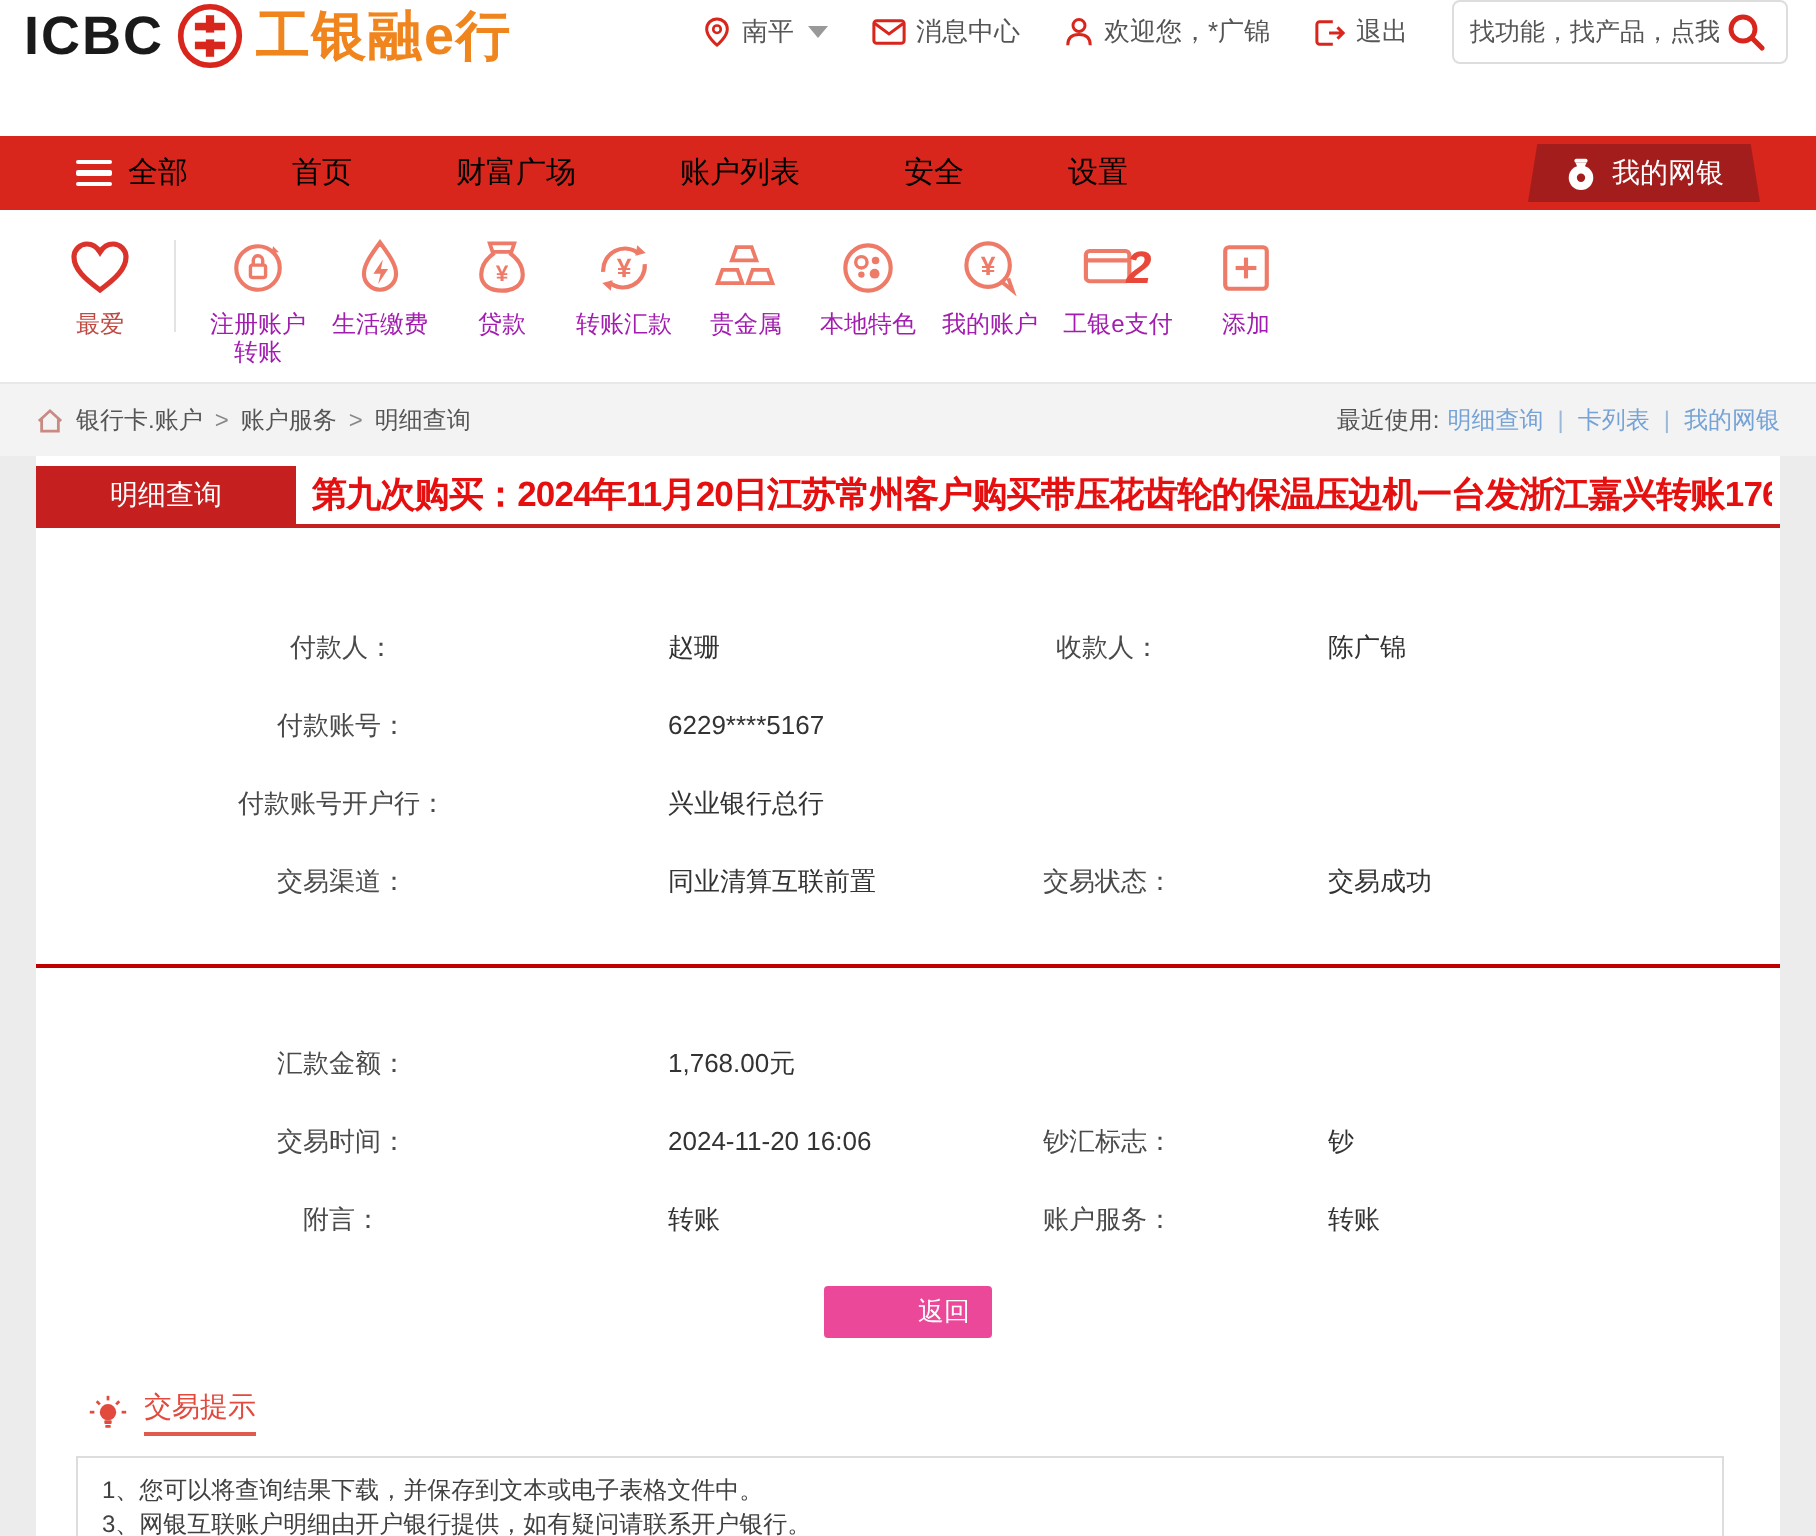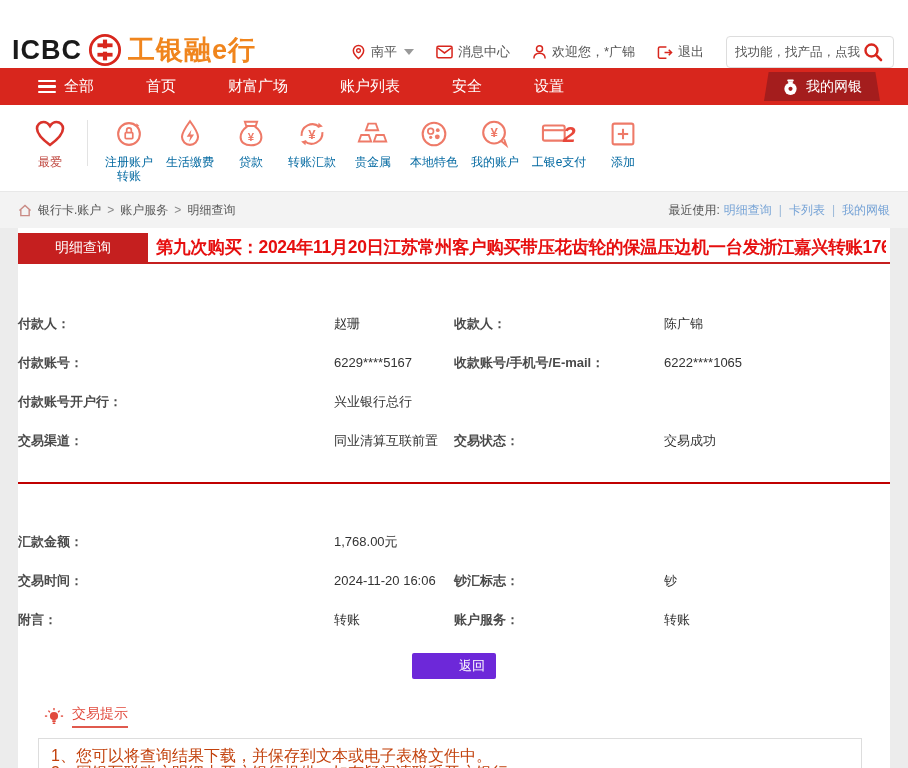--- a/index.html
+++ b/index.html
@@ -3,74 +3,74 @@
 <meta charset="utf-8">
 <style>
   * { margin:0; padding:0; box-sizing:border-box; }
   html,body { width:908px; }
   body {
     font-family:"Liberation Sans","DejaVu Sans",sans-serif;
     background:#ececec; color:#333; font-size:13px;
     width:908px; height:768px; overflow:hidden;
   }
   
-  .topbar { background:#fff; height:68px; display:flex; align-items:flex-end; padding:0 14px 0 12px;gap:48px; }
+  .topbar { background:#fff; height:68px; display:flex; align-items:flex-start; padding:0 14px 0 12px;gap:48px; }
   .brand { display:flex; align-items:center; gap:6px; }
   .icbc { font-size:27px; font-weight:bold; color:#1a1a1a; letter-spacing:1px; }
   .brand-cn { font-size:27px; font-weight:bold; color:#f0851d; letter-spacing:1px; }
   .top-right { margin-left:auto; display:flex; align-items:center; gap:22px; }
   .top-item { display:flex; align-items:center; gap:5px; color:#555; font-size:13px; cursor:pointer; }
   .caret { width:0; height:0; border-left:5px solid transparent; border-right:5px solid transparent; border-top:6px solid #999; margin-left:2px; }
   .search-box { display:flex; align-items:center; border:1px solid #ddd; border-radius:4px; height:32px; width:168px; padding:0 8px; background:#fff; }
   .search-box input { border:none; outline:none; width:128px; font-size:12.5px; color:#444; font-family:inherit; background:transparent; }
   .search-box input::placeholder { color:#555; opacity:1; }
   
   .nav { background:#d8261d; height:37px; display:flex; align-items:center; padding-left:38px; position:relative; }
-  .nav-item { color:#ffffff; font-size:15px; margin-right:52px; cursor:pointer; display:flex; gap:8px; }
+  .nav-item { color:#000000; font-size:15px; margin-right:52px; cursor:pointer; display:flex; gap:8px; }
   .burger { display:inline-block; width:18px; }
   .burger span { display:block; height:2.5px; background:#fff; margin:3px 0; border-radius:1px; }
   .my-ebank { position:absolute; right:28px; top:4px; height:29px; background:#a41d1d; color:#fff;
     display:flex; align-items:center; gap:7px; padding:0 18px; font-size:14px; cursor:pointer;
     clip-path:polygon(4% 0,96% 0,100% 100%,0 100%); }
   
   .shortcuts { background:#fff; height:87px; display:flex; align-items:flex-start; padding:12px 0 0 22px; border-bottom:1px solid #e8e8e8; }
   .sc-item { width:58px; margin-right:3px; display:flex; flex-direction:column; align-items:center; gap:4px; cursor:pointer; }
-  .sc-item .lbl { font-size:12px; color:#0369a1; white-space:nowrap; text-align:center; line-height:14px; }
+  .sc-item .lbl { font-size:12px; color:#a21caf; white-space:nowrap; text-align:center; line-height:14px; }
   .sc-item.wrap .lbl { white-space:normal; width:52px; }
   .sc-item.fav .lbl { color:#c04a42; }
   .sc-div { width:1px; height:46px; background:#e3e3e3; margin:3px 12px 0 6px; }
   
   .crumb-row { background:#f3f3f3; height:36px; display:flex; align-items:center; padding:0 18px; font-size:12px; color:#555; }
   .crumb-row .sep { margin:0 6px; color:#888; }
   .crumb-right { margin-left:auto; display:flex; align-items:center; gap:4px; }
   .crumb-right .link { color:#76a3d6; cursor:pointer; }
   .crumb-right .bar { color:#9ab8d8; margin:0 3px; }
   
   .content { background:#ececec; padding:0 18px; }
   .card { background:#fff; min-height:527px; position:relative; }
   .tab-row { padding-top:5px; border-bottom:2px solid #c51f1f; position:relative; height:36px; }
   .tab { width:130px; height:29px; background:#c51f1f; color:#fff; font-size:14px;
     display:flex; align-items:center; justify-content:center; cursor:pointer; }
   .headline { position:absolute; left:138px; top:7px; right:4px; color:#e60f0f; font-weight:bold;
     font-size:17.5px; letter-spacing:-0.4px; white-space:nowrap; overflow:hidden; }
   .sec { padding-top:40px; }
-  .sec.sec2 { padding-top:38px; }
+  .sec.sec2 { padding-top:28px; }
   .row { display:flex; height:39px; align-items:center; }
   .half { width:50%; display:flex; align-items:center; }
-  .half .lbl { text-align:left; color:#4a4a4a;font-weight:bold; }
+  .half .lbl { text-align:center; color:#4a4a4a; }
   .half.l .lbl { width:306px; }
   .half.r .lbl { width:200px; }
   .half .val { margin-left:10px; color:#333; }
   .red-div { border:none; border-top:2px solid #c00000; margin-top:22px; }
-  .back-btn { display:block; margin:14px auto 0; width:84px; height:26px; background:#6d28d9; color:#fff;
+  .back-btn { display:block; margin:14px auto 0; width:84px; height:26px; background:#ec4899; color:#fff;
     border:none; border-radius:2px; font-size:13px; font-family:inherit; cursor:pointer;padding-left:36px; }
   .tips-head { display:flex; align-items:center; gap:8px; margin:26px 0 10px 26px; }
   .tips-title { color:#e14a3d; font-size:14px; padding-bottom:3px; border-bottom:2px solid #e05a4e; }
   .tips-box { margin:0 28px 0 20px; border:1px solid #ddd; background:#fff; padding:8px 12px 10px; }
-  .tips-box .tip { font-size:16px; color:#c2410c; line-height:17px; }
+  .tips-box .tip { font-size:12px; color:#404040; line-height:17px; }
   svg { display:block; }
 </style>
 </head>
 <body>
 
 <header class="topbar">
   <div class="brand">
     <span class="icbc">ICBC</span>
     <span>
       <svg width="34" height="34" viewBox="0 0 36 36">
@@ -316,24 +316,20 @@
         <div class="half r">
             <span class="lbl">收款人：</span>
             <span class="val">陈广锦</span>
           </div>
       </div>
       <div class="row">
         <div class="half l">
             <span class="lbl">付款账号：</span>
             <span class="val">6229****5167</span>
           </div>
-        <div class="half r">
-            <span class="lbl">收款账号/手机号/E-mail：</span>
-            <span class="val">6222****1065</span>
-          </div>
       </div>
       <div class="row">
         <div class="half l">
             <span class="lbl">付款账号开户行：</span>
             <span class="val">兴业银行总行</span>
           </div>
       </div>
       <div class="row">
         <div class="half l">
             <span class="lbl">交易渠道：</span>

